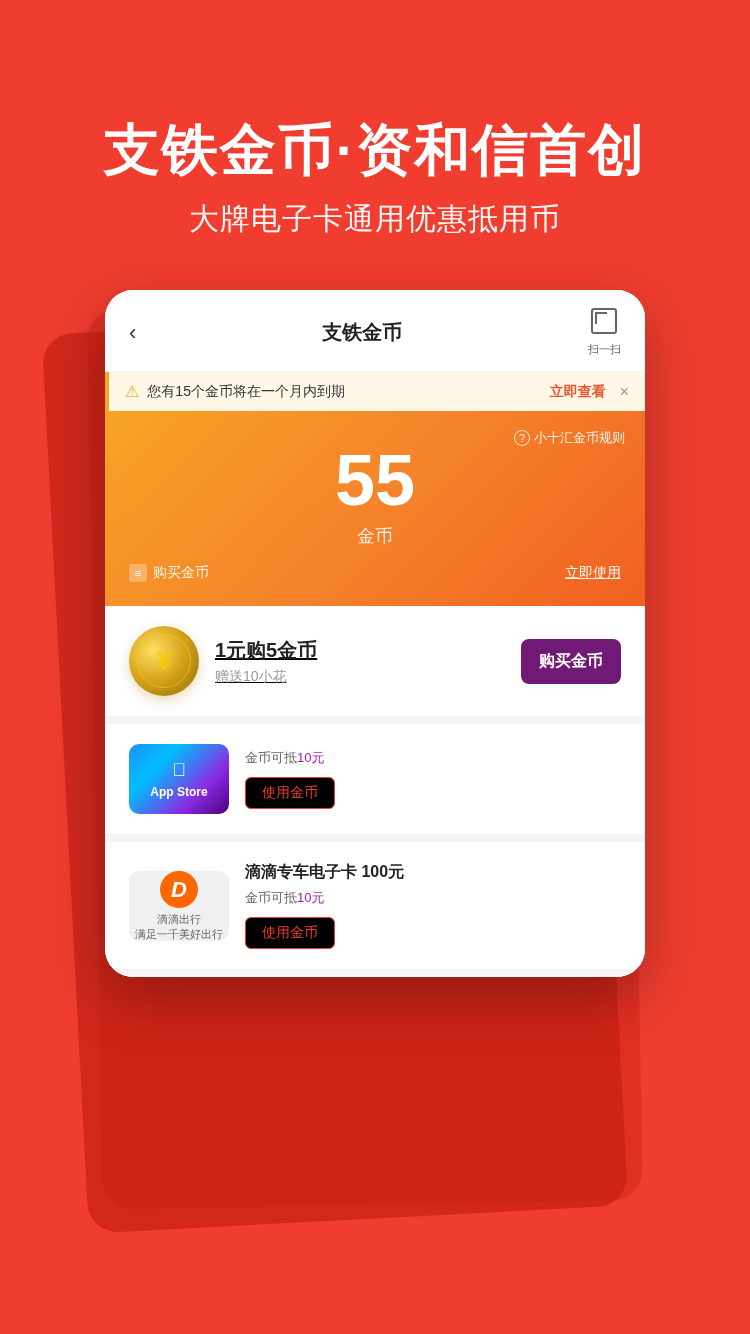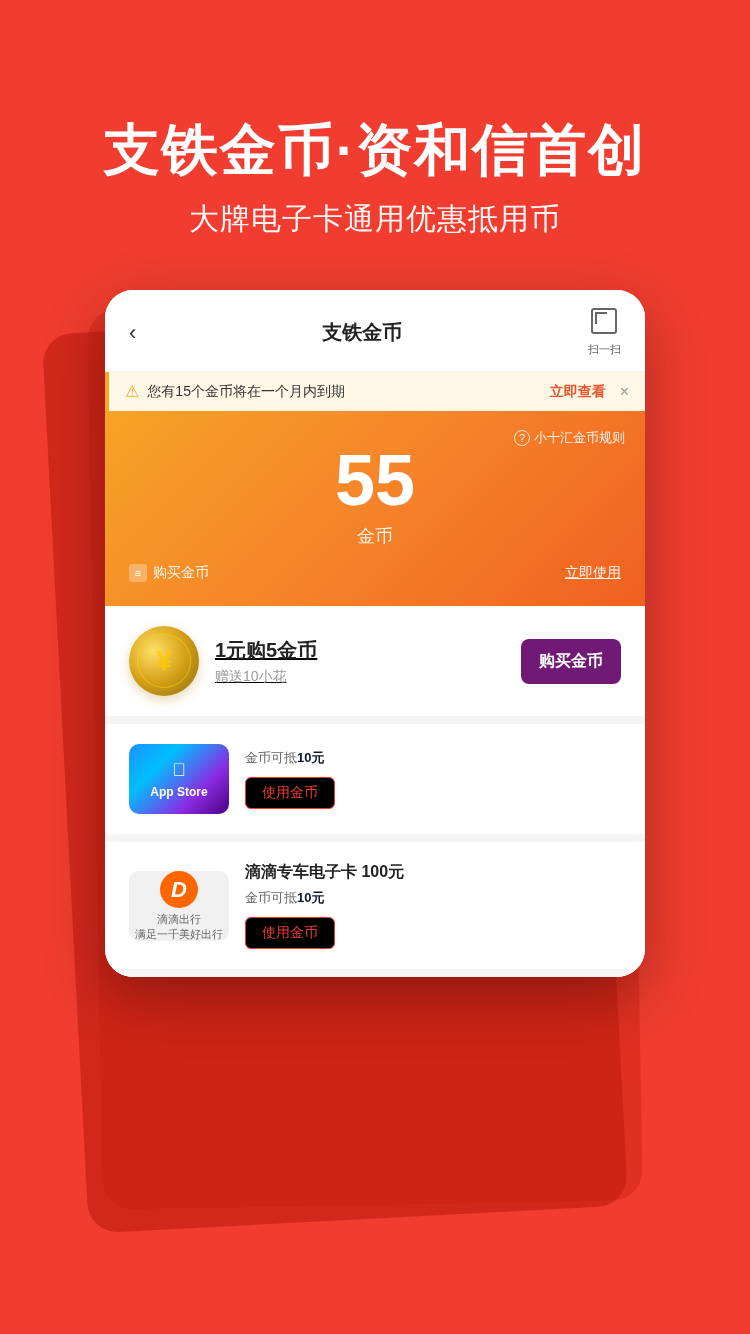--- a/index.html
+++ b/index.html
@@ -412,22 +412,22 @@
       margin-bottom: 6px;
     }
 
     .card-discount {
       font-size: 13px;
       color: #666;
       margin-bottom: 10px;
     }
 
     .discount-amount {
-      color: #0f172a;
-      font-weight: 700;
+      color: #a21caf;
+      font-weight: 400;
     }
 
     .use-coins-btn {
       border: 1.5px solid #F03D2F;
       background: #000000;
       color: #F03D2F;
       border-radius: 6px;
       padding: 6px 16px;
       font-size: 14px;
       cursor: pointer;

